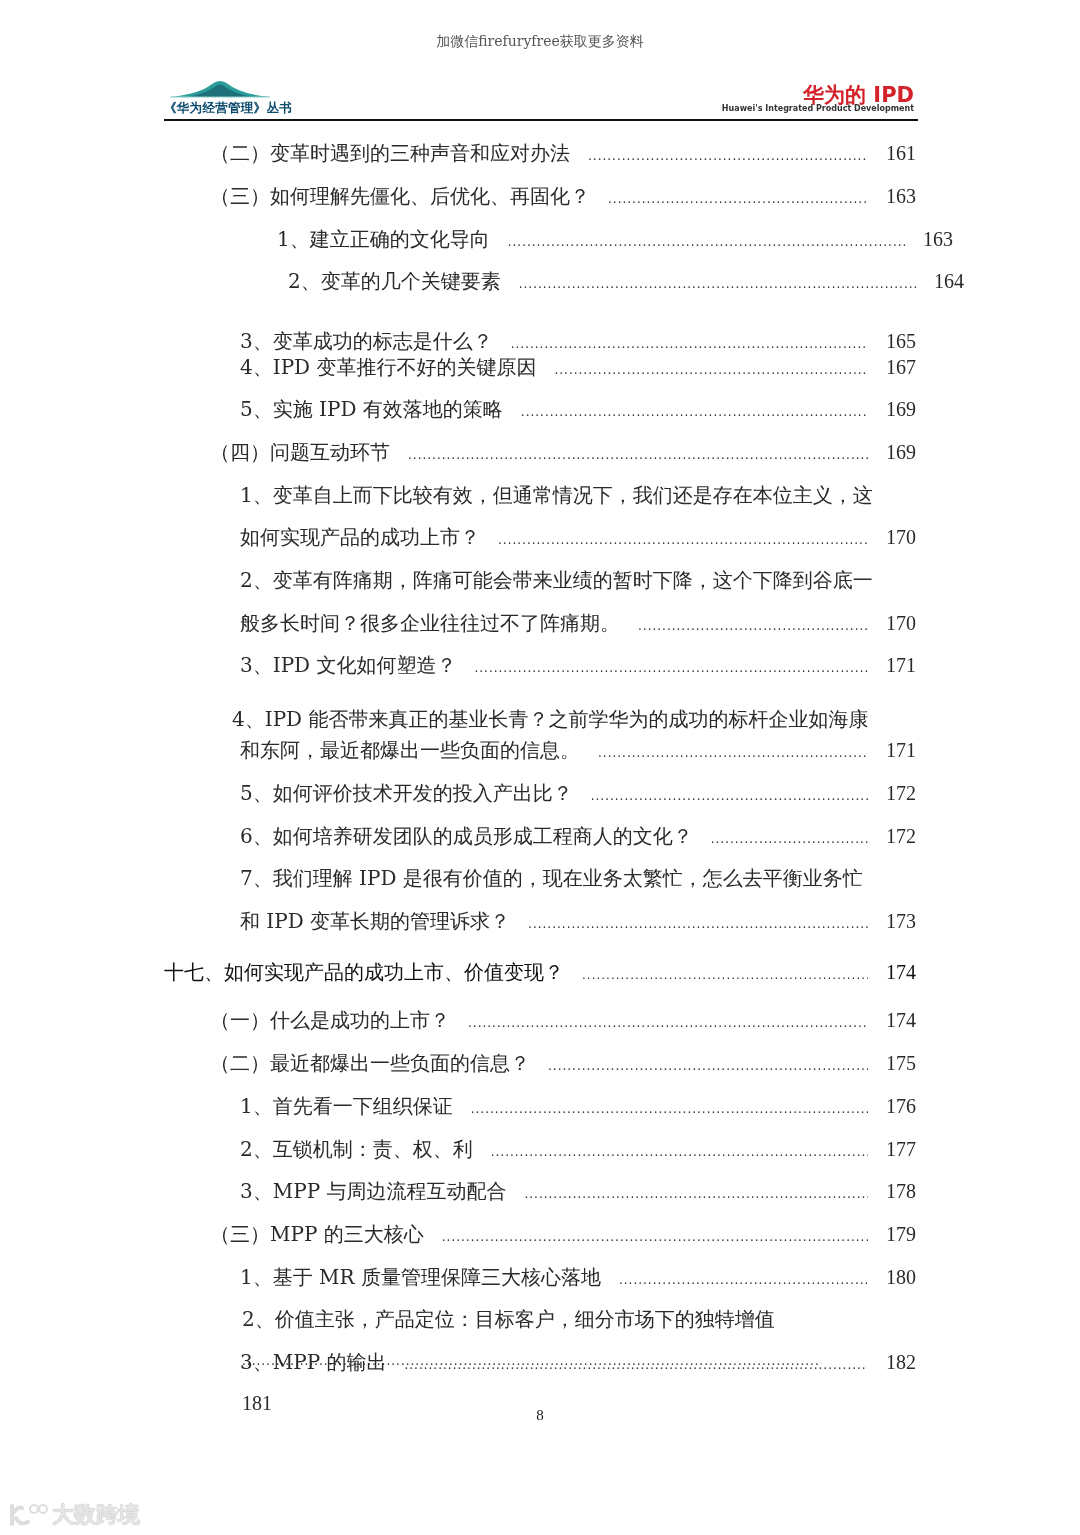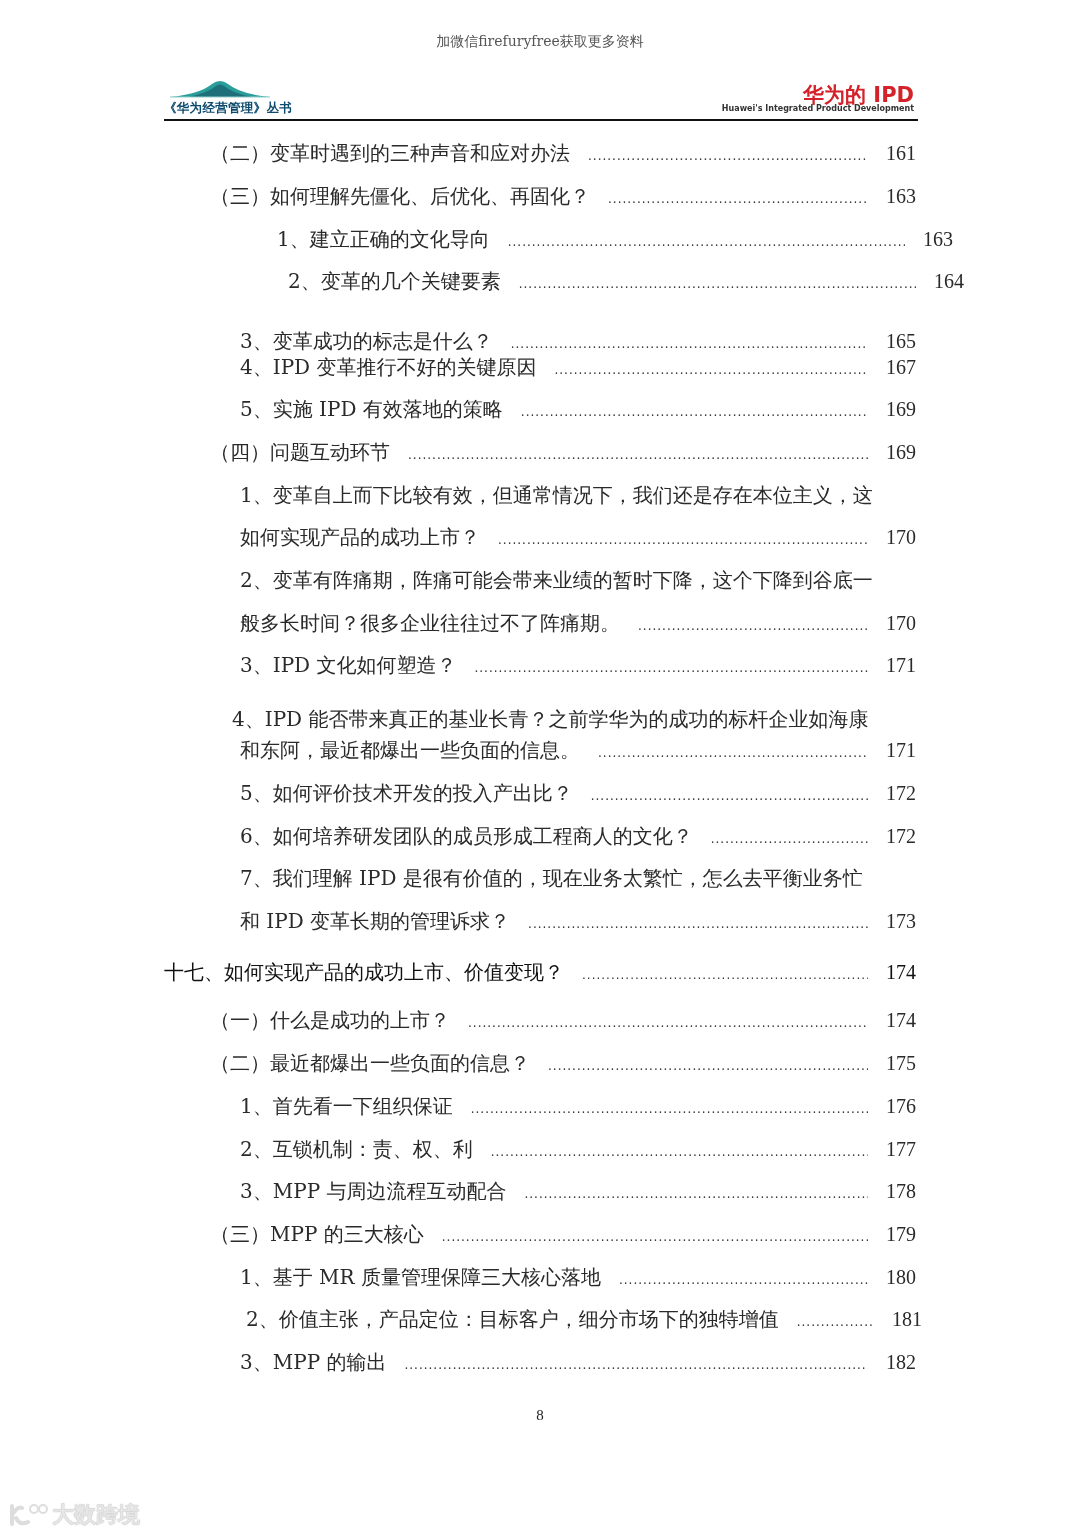--- a/index.html
+++ b/index.html
@@ -182,21 +182,21 @@
   <div class="toc-row" style="left:210px; width:706px; top:1221px;">
     <span class="label">（三）MPP 的三大核心</span>
       <span class="dots">........................................................................................................................</span>
       <span class="page">179</span>
   </div>
   <div class="toc-row" style="left:240px; width:676px; top:1264px;">
     <span class="label">1、基于 MR 质量管理保障三大核心落地</span>
       <span class="dots">........................................................................................................................</span>
       <span class="page">180</span>
   </div>
-  <div class="toc-row" style="left:246px; width:676px; top:1306px;">
+  <div class="toc-row" style="left:240px; width:676px; top:1306px;flex-direction:column;">
     <span class="label">2、价值主张，产品定位：目标客户，细分市场下的独特增值</span>
       <span class="dots">........................................................................................................................</span>
       <span class="page">181</span>
   </div>
   <div class="toc-row" style="left:240px; width:676px; top:1349px;">
     <span class="label">3、MPP 的输出</span>
       <span class="dots">........................................................................................................................</span>
       <span class="page">182</span>
   </div>
 </div>

